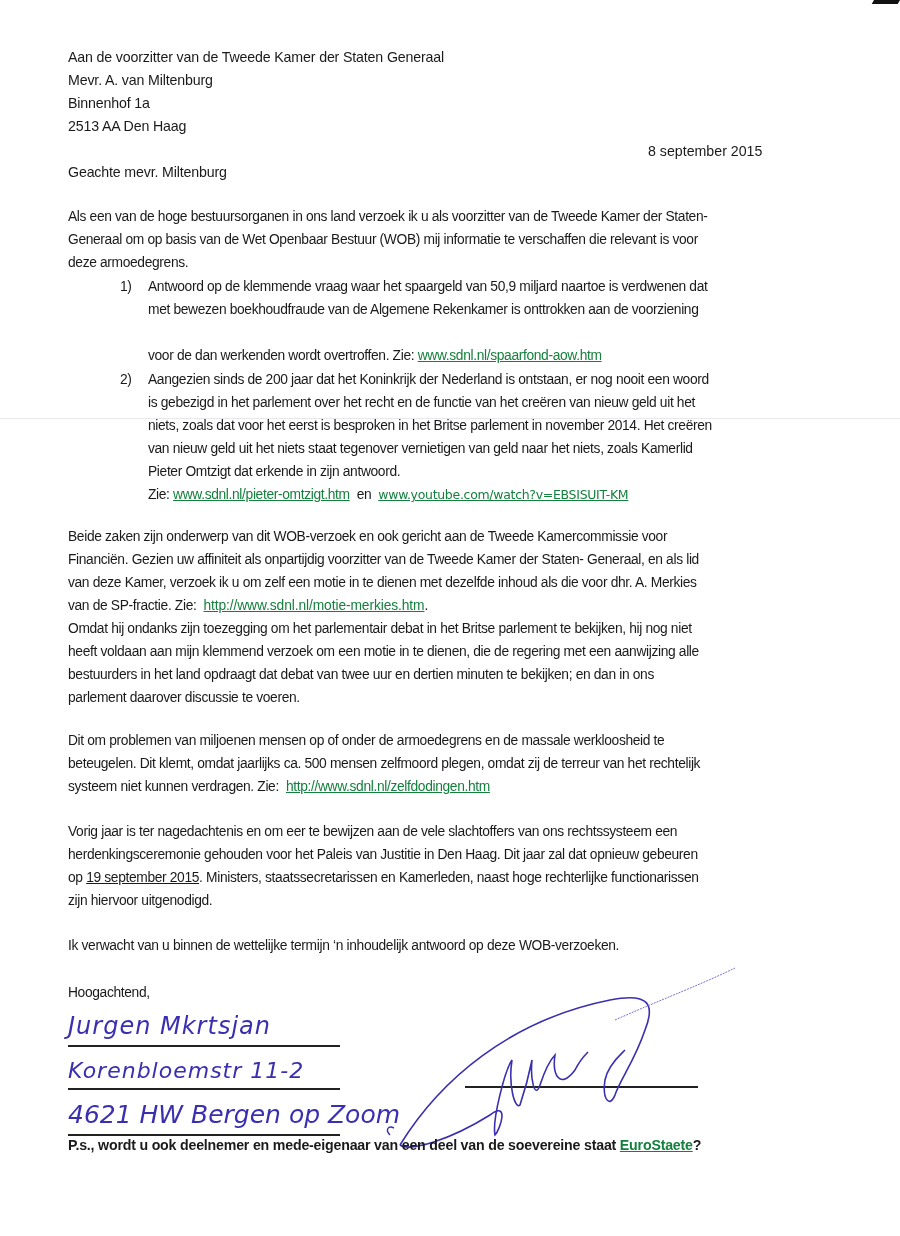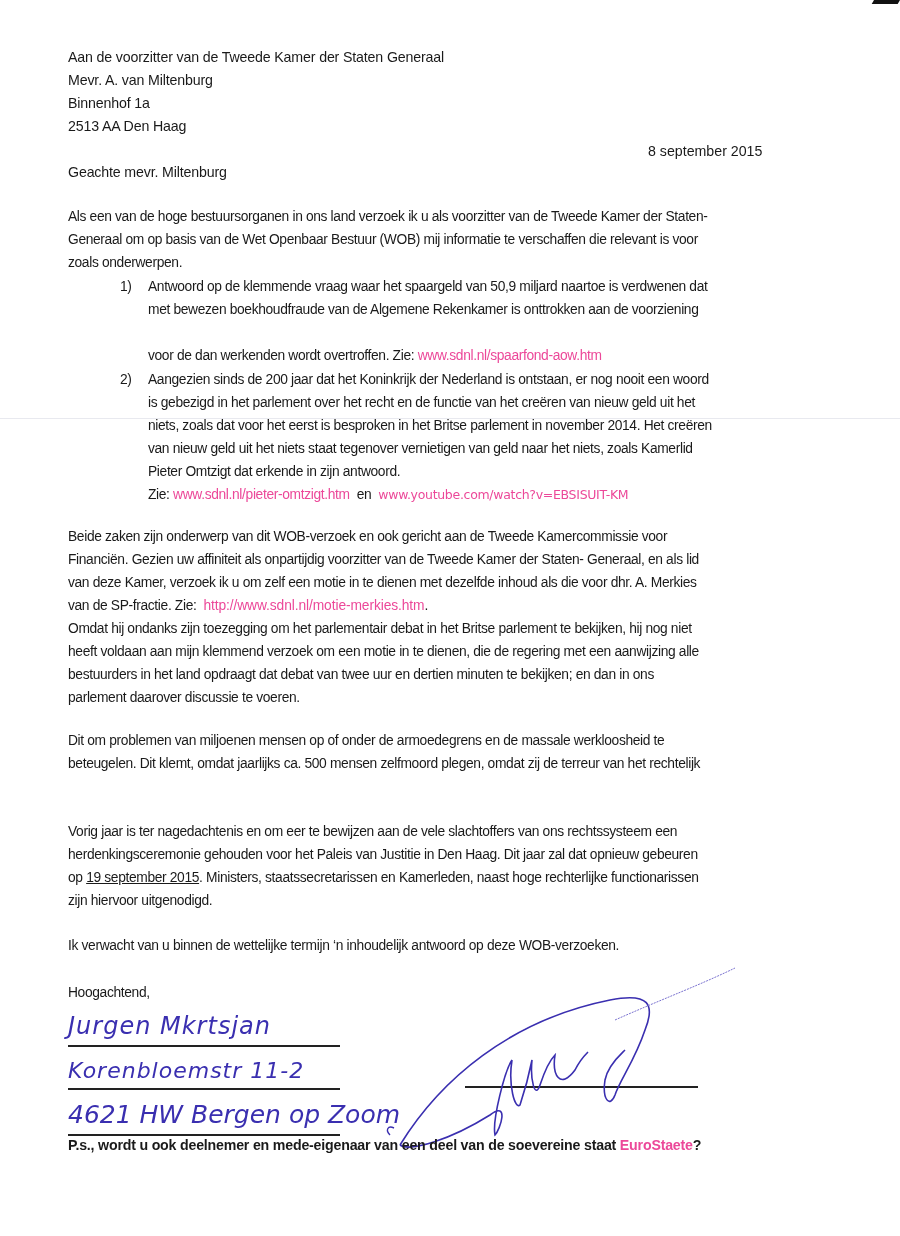--- a/index.html
+++ b/index.html
@@ -6,21 +6,21 @@
     body {
       width: 900px; height: 1236px; position: relative; overflow: hidden;
       font-family: "Liberation Sans", "DejaVu Sans", sans-serif;
       color: #1a1a1a;
     }
     .page { position: absolute; left: 0; top: 0; width: 900px; height: 1192px; }
     .corner-mark { position: absolute; right: 0; top: 0; width: 26px; height: 4px; background: #111; transform: skewX(-30deg); transform-origin: top right; }
     .line { position: absolute; left: 68px; font-size: 14.2px; line-height: 22px; white-space: nowrap; letter-spacing: -0.15px; }
     .narrow { font-size: 13.8px; letter-spacing: -0.35px; transform-origin: left center; }
     .indent-text { left: 148px; text-align: center; }
-    a.link { color: #ec4899; }
+    a.link { color: #15803d; text-decoration: underline; }
     .date { position: absolute; left: 648px; top: 140px; font-size: 14.2px; line-height: 22px; }
     .ps { position: absolute; left: 68px; top: 1134px; font-size: 14.2px; line-height: 22px; font-weight: bold; white-space: nowrap; letter-spacing: -0.2px; }
     .hand { position: absolute; font-family: "DejaVu Sans", sans-serif; color: #3a2fb0; font-style: italic; font-size: 22px; letter-spacing: 1px; white-space: nowrap; }
     .rule { position: absolute; height: 1.5px; background: #222; }
     svg.sig { position: absolute; left: 380px; top: 960px; }
     .scan-line { position: absolute; height: 1px; background: #d9dbe4; opacity: 0.6; }
   </style>
 </head>
 <body>
 
@@ -31,21 +31,21 @@
   <div class="line" style="top:69px">Mevr. A. van Miltenburg</div>
   <div class="line" style="top:92px">Binnenhof 1a</div>
   <div class="line" style="top:115px">2513 AA Den Haag</div>
 
   <div class="date">8 september 2015</div>
 
   <div class="line" style="top:161px">Geachte mevr. Miltenburg</div>
 
   <div class="line narrow" style="top:206px">Als een van de hoge bestuursorganen in ons land verzoek ik u als voorzitter van de Tweede Kamer der Staten-</div>
   <div class="line narrow" style="top:229px">Generaal om op basis van de Wet Openbaar Bestuur (WOB) mij informatie te verschaffen die relevant is voor</div>
-  <div class="line narrow" style="top:252px">zoals onderwerpen.</div>
+  <div class="line narrow" style="top:252px">deze armoedegrens.</div>
 
   <div class="line narrow" style="top:276px; left:120px">1)</div>
   <div class="line narrow indent-text" style="top:276px">Antwoord op de klemmende vraag waar het spaargeld van 50,9 miljard naartoe is verdwenen dat</div>
   <div class="line narrow indent-text" style="top:299px">met bewezen boekhoudfraude van de Algemene Rekenkamer is onttrokken aan de voorziening</div>
   <div class="line narrow indent-text" style="top:345px">
     <span>voor de dan werkenden wordt overtroffen. Zie: </span><a class="link">www.sdnl.nl/spaarfond-aow.htm</a>
   </div>
 
   <div class="line narrow" style="top:369px; left:120px">2)</div>
   <div class="line narrow indent-text" style="top:369px">Aangezien sinds de 200 jaar dat het Koninkrijk der Nederland is ontstaan, er nog nooit een woord</div>
@@ -65,20 +65,23 @@
   <div class="line narrow" style="top:595px">
     <span style="white-space:pre">van de SP-fractie. Zie:  </span><a class="link" style="letter-spacing:-0.1px">http://www.sdnl.nl/motie-merkies.htm</a><span>.</span>
   </div>
   <div class="line narrow" style="top:618px">Omdat hij ondanks zijn toezegging om het parlementair debat in het Britse parlement te bekijken, hij nog niet</div>
   <div class="line narrow" style="top:641px">heeft voldaan aan mijn klemmend verzoek om een motie in te dienen, die de regering met een aanwijzing alle</div>
   <div class="line narrow" style="top:664px">bestuurders in het land opdraagt dat debat van twee uur en dertien minuten te bekijken; en dan in ons</div>
   <div class="line narrow" style="top:687px">parlement daarover discussie te voeren.</div>
 
   <div class="line narrow" style="top:730px">Dit om problemen van miljoenen mensen op of onder de armoedegrens en de massale werkloosheid te</div>
   <div class="line narrow" style="top:753px">beteugelen. Dit klemt, omdat jaarlijks ca. 500 mensen zelfmoord plegen, omdat zij de terreur van het rechtelijk</div>
+  <div class="line narrow" style="top:776px">
+    <span style="white-space:pre">systeem niet kunnen verdragen. Zie:  </span><a class="link">http://www.sdnl.nl/zelfdodingen.htm</a>
+  </div>
 
   <div class="line narrow" style="top:821px">Vorig jaar is ter nagedachtenis  en om eer te bewijzen aan de vele slachtoffers van ons rechtssysteem een</div>
   <div class="line narrow" style="top:844px">herdenkingsceremonie gehouden voor het Paleis van Justitie in Den Haag. Dit jaar zal dat opnieuw gebeuren</div>
   <div class="line narrow" style="top:867px">
     <span style="white-space:pre">op </span><span style="text-decoration:underline">19 september 2015</span><span>. Ministers, staatssecretarissen en Kamerleden, naast hoge rechterlijke functionarissen</span>
   </div>
   <div class="line narrow" style="top:890px">zijn hiervoor uitgenodigd.</div>
 
   <div class="line narrow" style="top:935px">Ik verwacht van u binnen de wettelijke termijn ‘n inhoudelijk antwoord op deze WOB-verzoeken.</div>
 

